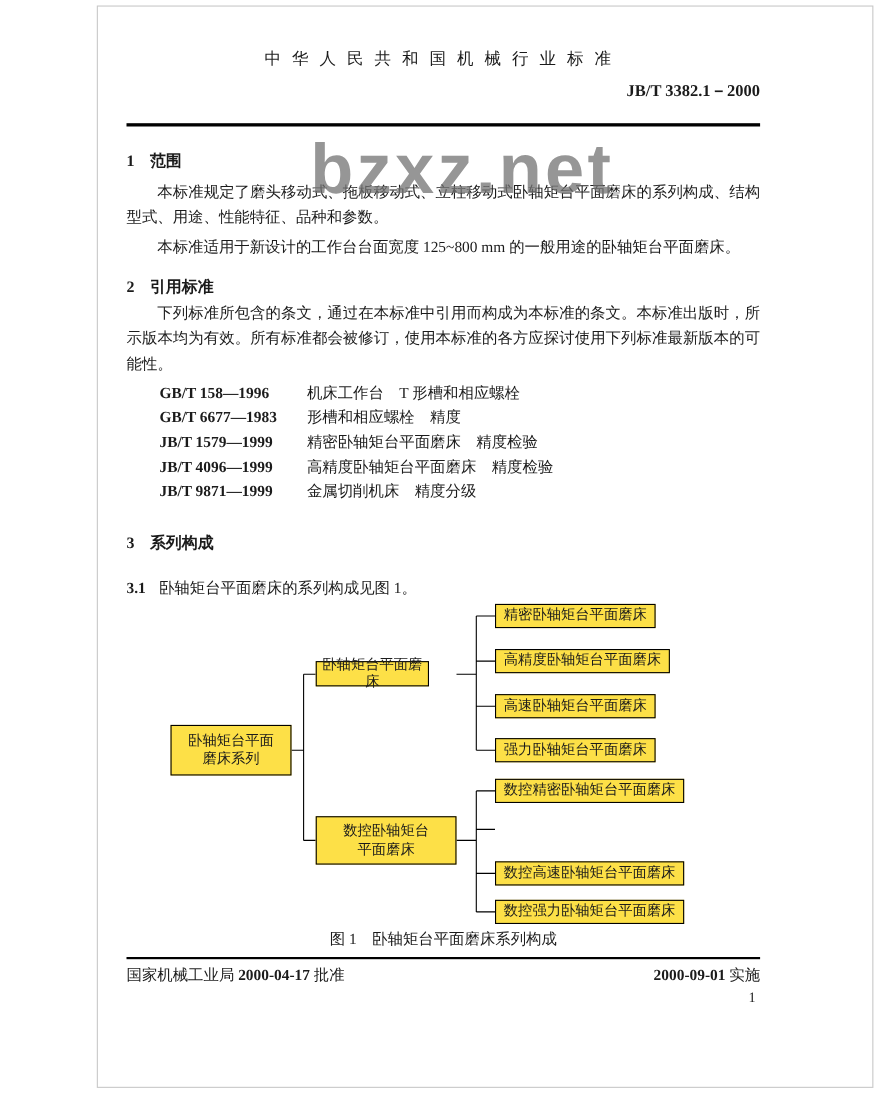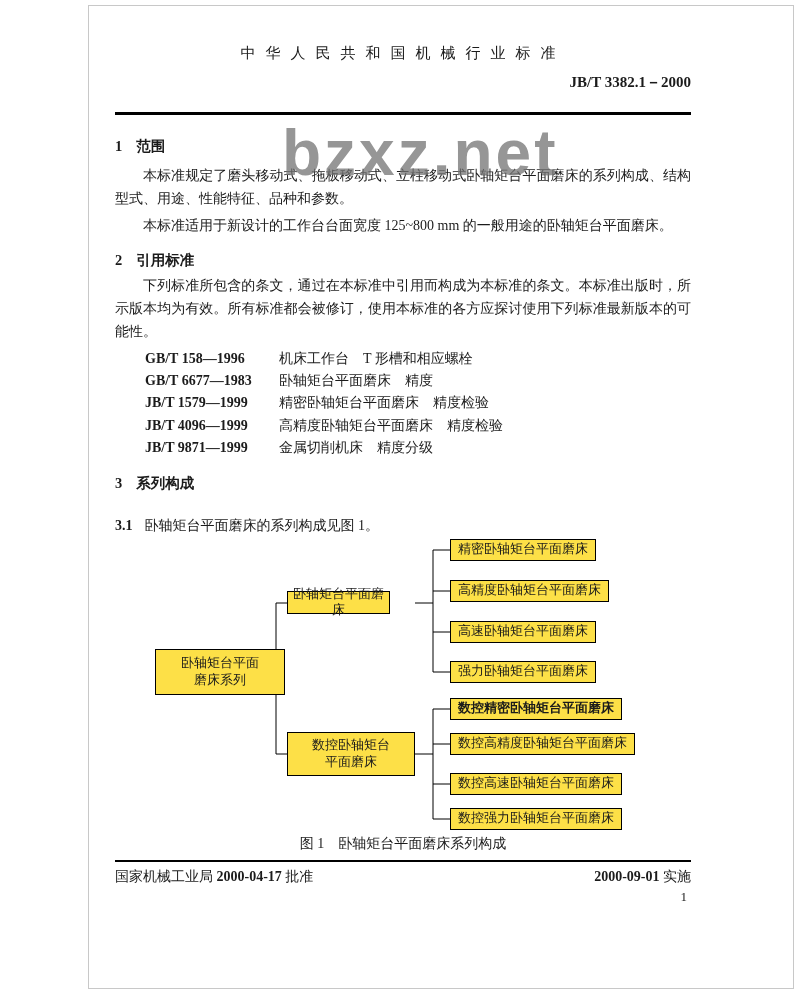--- a/index.html
+++ b/index.html
@@ -37,21 +37,21 @@
   .title-row { margin-top:4px; display:flex; }
   .title-main { flex:1; text-align:center; }
   .title-cn { font-size:21px; font-weight:bold; letter-spacing:2px; }
   .title-en { margin-top:6px; font-weight:bold; font-size:13px; line-height:1.55; }
   .replaces { width:150px; font-size:12.5px; padding-top:26px; text-align:left; }
   .rule { margin-top:20px; height:3px; background:#000; }
   .sec-heading { font-size:14.5px; font-weight:bold; }
   .sec-heading .sec-num { display:inline-block; margin-right:14px; }
   .h1 { margin-top:22px; }
   .h2 { margin-top:14px; }
-  .h3 { margin-top:14px; }
+  .h3 { margin-top:24px; }
   .para {
     margin-top:8px; font-size:14px; line-height:1.65; text-indent:2em;
     text-align:justify;
   }
   .para.tight { margin-top:4px; }
   .refs { margin-top:4px; margin-left:30px; }
   .ref-row { font-size:14px; line-height:1.6; white-space:nowrap; }
   .ref-code { display:inline-block; min-width:118px; font-weight:bold; margin-right:16px; }
   .clause { margin-top:22px; font-size:14px; line-height:1.6; }
   .clause-num { font-weight:bold; margin-right:12px; }
@@ -95,21 +95,21 @@
   <div class="sec-heading h2">
     <span class="sec-num">2</span><span>引用标准</span>
   </div>
   <p class="para tight">下列标准所包含的条文，通过在本标准中引用而构成为本标准的条文。本标准出版时，所示版本均为有效。所有标准都会被修订，使用本标准的各方应探讨使用下列标准最新版本的可能性。</p>
 
   <div class="refs">
     <div class="ref-row">
       <span class="ref-code">GB/T 158—1996</span><span>机床工作台　T 形槽和相应螺栓</span>
     </div>
     <div class="ref-row">
-      <span class="ref-code">GB/T 6677—1983</span><span>卧轴矩台平面磨床　精度</span>
+      <span class="ref-code">GB/T 6677—1983</span><span>形槽和相应螺栓　精度</span>
     </div>
     <div class="ref-row">
       <span class="ref-code">JB/T 1579—1999</span><span>精密卧轴矩台平面磨床　精度检验</span>
     </div>
     <div class="ref-row">
       <span class="ref-code">JB/T 4096—1999</span><span>高精度卧轴矩台平面磨床　精度检验</span>
     </div>
     <div class="ref-row">
       <span class="ref-code">JB/T 9871—1999</span><span>金属切削机床　精度分级</span>
     </div>
@@ -122,34 +122,33 @@
     <span class="clause-num">3.1</span><span>卧轴矩台平面磨床的系列构成见图 1。</span>
   </p>
 
   <div class="diagram">
     <svg class="connectors" width="576" height="293" viewBox="0 0 576 293">
       <path d="M150 135 H161 M161 66 V217 M161 66 H172 M161 217 H172" stroke="#000" stroke-width="1" fill="none"></path>
       <path d="M300 66 H318 M318 13 V135 M318 13 H335 M318 54 H335 M318 95 H335 M318 135 H335" stroke="#000" stroke-width="1" fill="none"></path>
       <path d="M300 217 H318 M318 172 V282 M318 172 H335 M318 207 H335 M318 247 H335 M318 282 H335" stroke="#000" stroke-width="1" fill="none"></path>
     </svg>
 
-    <div class="dbox" style="left:40px; top:112px; width:130px; height:46px;">卧轴矩台平面
+    <div class="dbox" style="left:40px; top:112px; width:110px; height:46px;">卧轴矩台平面
 磨床系列</div>
 
     <div class="dbox" style="left:172px; top:54px; width:103px; height:23px;">卧轴矩台平面磨床</div>
     <div class="dbox" style="left:172px; top:195px; width:128px; height:44px;">数控卧轴矩台
 平面磨床</div>
 
     <div class="dbox leaf" style="left:335px; top:2px;">精密卧轴矩台平面磨床</div>
     <div class="dbox leaf" style="left:335px; top:43px;">高精度卧轴矩台平面磨床</div>
     <div class="dbox leaf" style="left:335px; top:84px;">高速卧轴矩台平面磨床</div>
     <div class="dbox leaf" style="left:335px; top:124px;">强力卧轴矩台平面磨床</div>
 
-    <div class="dbox leaf" style="left:335px; top:161px;font-weight:bold;">数控精密卧轴矩台平面磨床</div>
-    <div class="dbox leaf" style="left:335px; top:196px;">数控高精度卧轴矩台平面磨床</div>
+    <div class="dbox leaf" style="left:335px; top:161px;">数控精密卧轴矩台平面磨床</div>
     <div class="dbox leaf" style="left:335px; top:236px;">数控高速卧轴矩台平面磨床</div>
     <div class="dbox leaf" style="left:335px; top:271px;">数控强力卧轴矩台平面磨床</div>
   </div>
 
   <div class="fig-caption">图 1　卧轴矩台平面磨床系列构成</div>
 
   <div class="footer">
     <div class="footer-left">
       <span>国家机械工业局</span>
       <b>2000-04-17</b>

